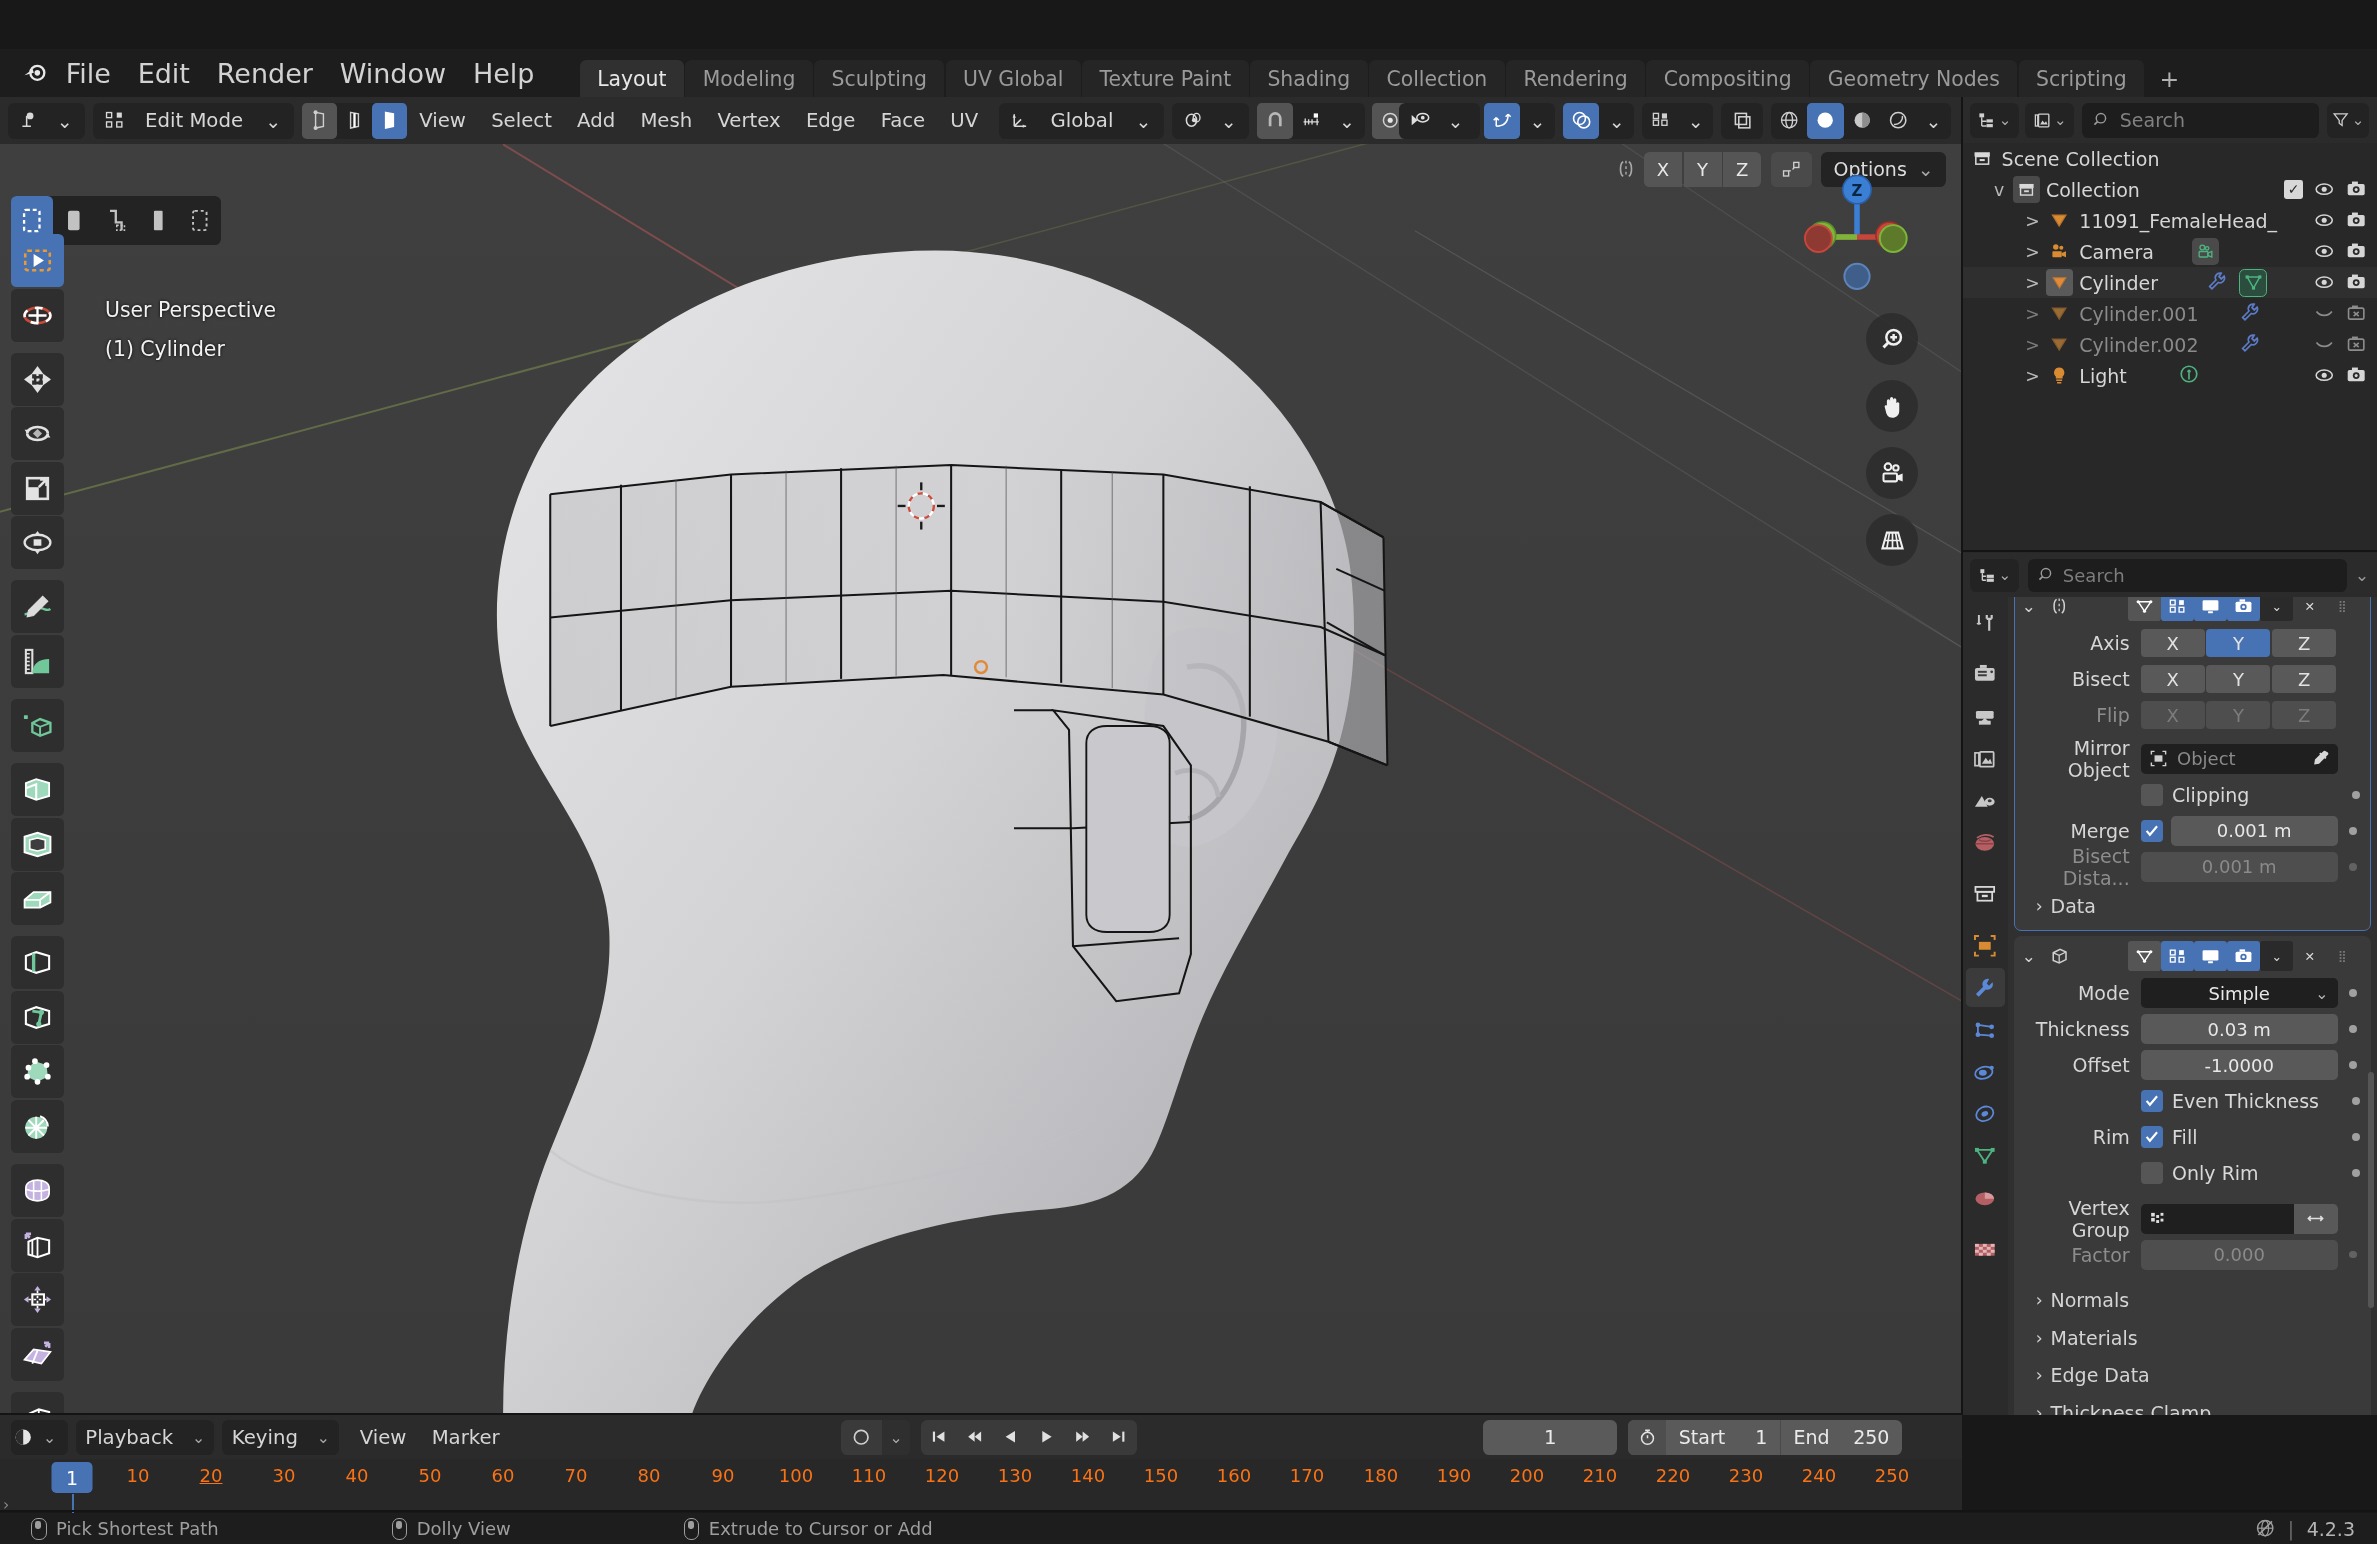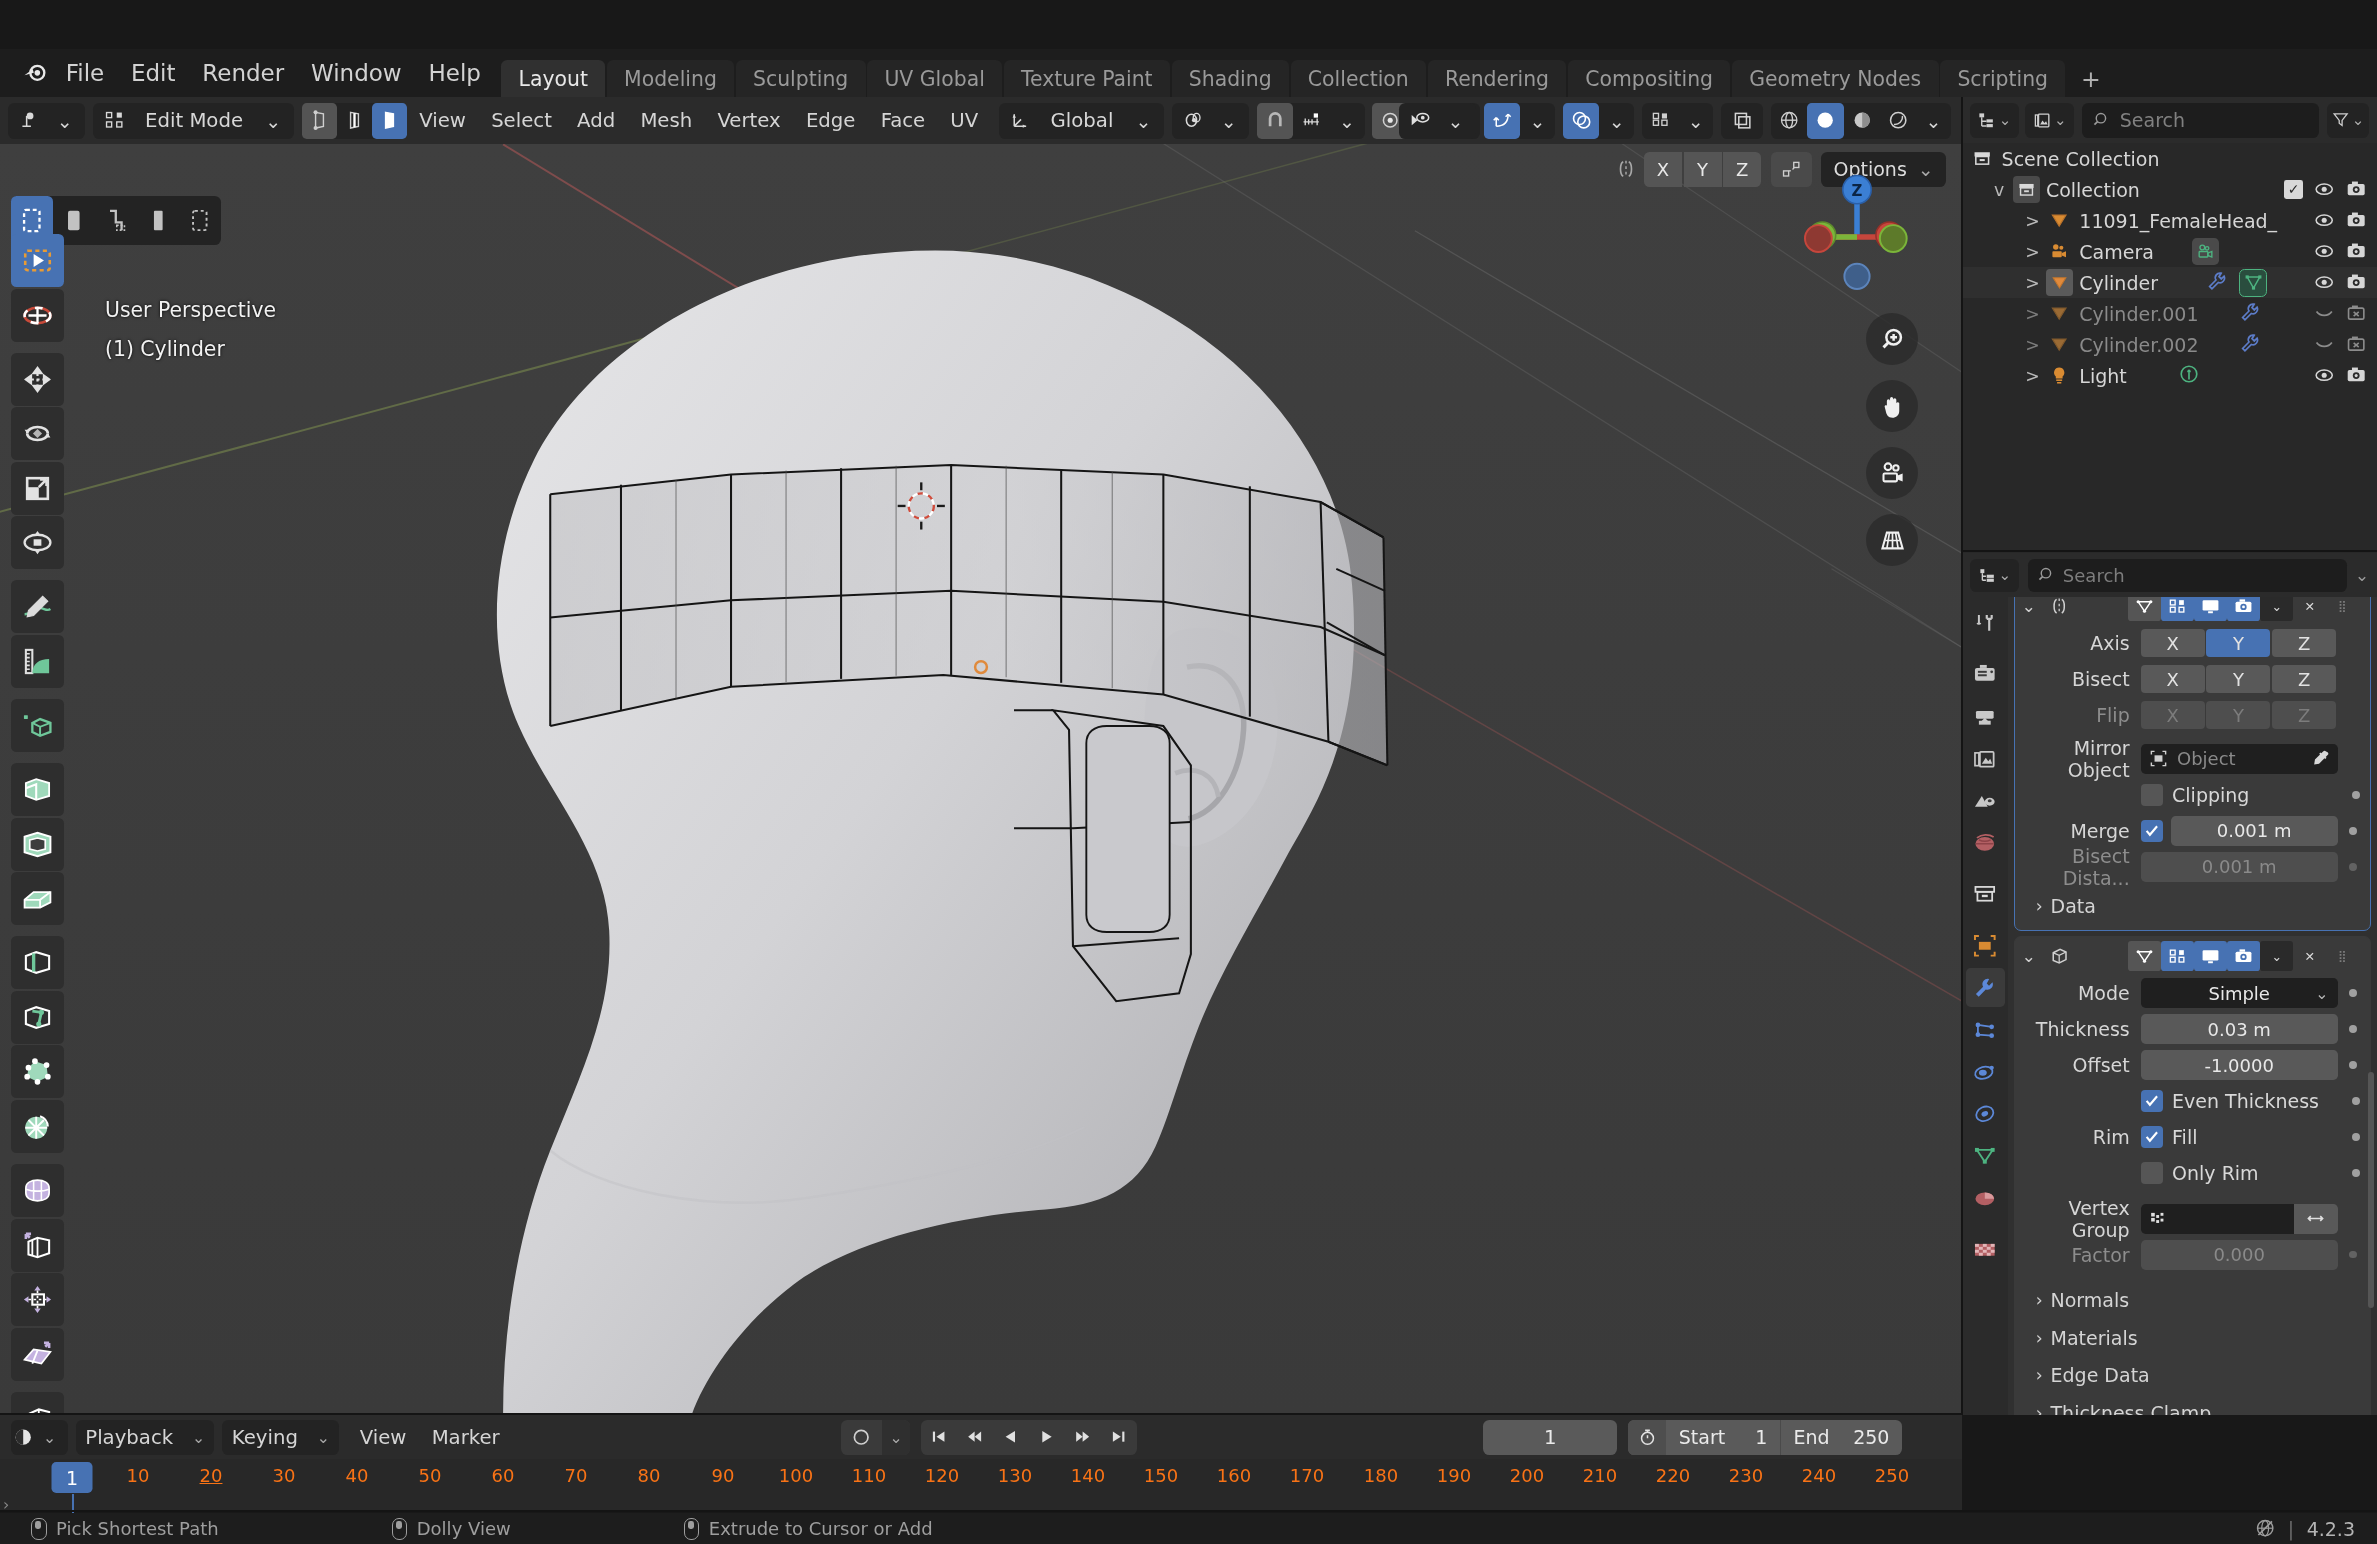--- a/index.html
+++ b/index.html
@@ -4,22 +4,22 @@
 <style>
   * { box-sizing: border-box; margin:0; padding:0; }
   html,body { width:2377px; height:1544px; background:#181818; overflow:hidden;
     font-family:"DejaVu Sans","Liberation Sans",sans-serif; }
   body { position:relative; }
 
   
   .topbar { position:absolute; left:0; top:0; width:2377px; height:49px; background:#181818; }
   .menubar { position:absolute; left:0; top:49px; width:2377px; height:49px; background:#1d1d1d; display:flex; align-items:center; }
   .logo { width:35px; height:35px; margin-left:17.3px; display:flex; align-items:center; justify-content:center; }
-  .menu-item { color:#d2d2d2; font-size:23px; padding:0 13.4px; line-height:49px; cursor:default; }
-  .tabstrip { display:flex; align-items:flex-end; height:49px; margin-left:7px; }
+  .menu-item { color:#d2d2d2; font-size:27px; padding:0 13.4px; line-height:49px; cursor:default; }
+  .tabstrip { display:flex; align-items:flex-end; height:49px; margin-left:32px; }
   .wtab { position:relative; color:#9a9a9a; font-size:20.4px; padding:0 17.3px; height:38px; line-height:38px;
           background:#252525; margin-right:1.6px; border-radius:6.3px 6.3px 0 0; }
   .wtab.active { background:#303030; color:#e8e8e8; }
   .wtab.plus { background:transparent; color:#b0b0b0; padding:0 14px; font-size:23.6px; }
 
   .scene-block { position:absolute; top:55px; display:flex; align-items:center; height:36px;
                  background:#232323; border-radius:6.3px; overflow:hidden; }
   .sb-icon { width:36px; height:36px; background:#303030; display:flex; align-items:center; justify-content:center; }
   .sb-name { color:#e0e0e0; font-size:19.7px; padding:0 12.6px; min-width:118px; background:#303030; height:36px; line-height:36px; }
   .sb-btn { width:31px; height:36px; display:flex; align-items:center; justify-content:center; color:#c8c8c8; font-size:17.3px; background:#3a3a3a; }

